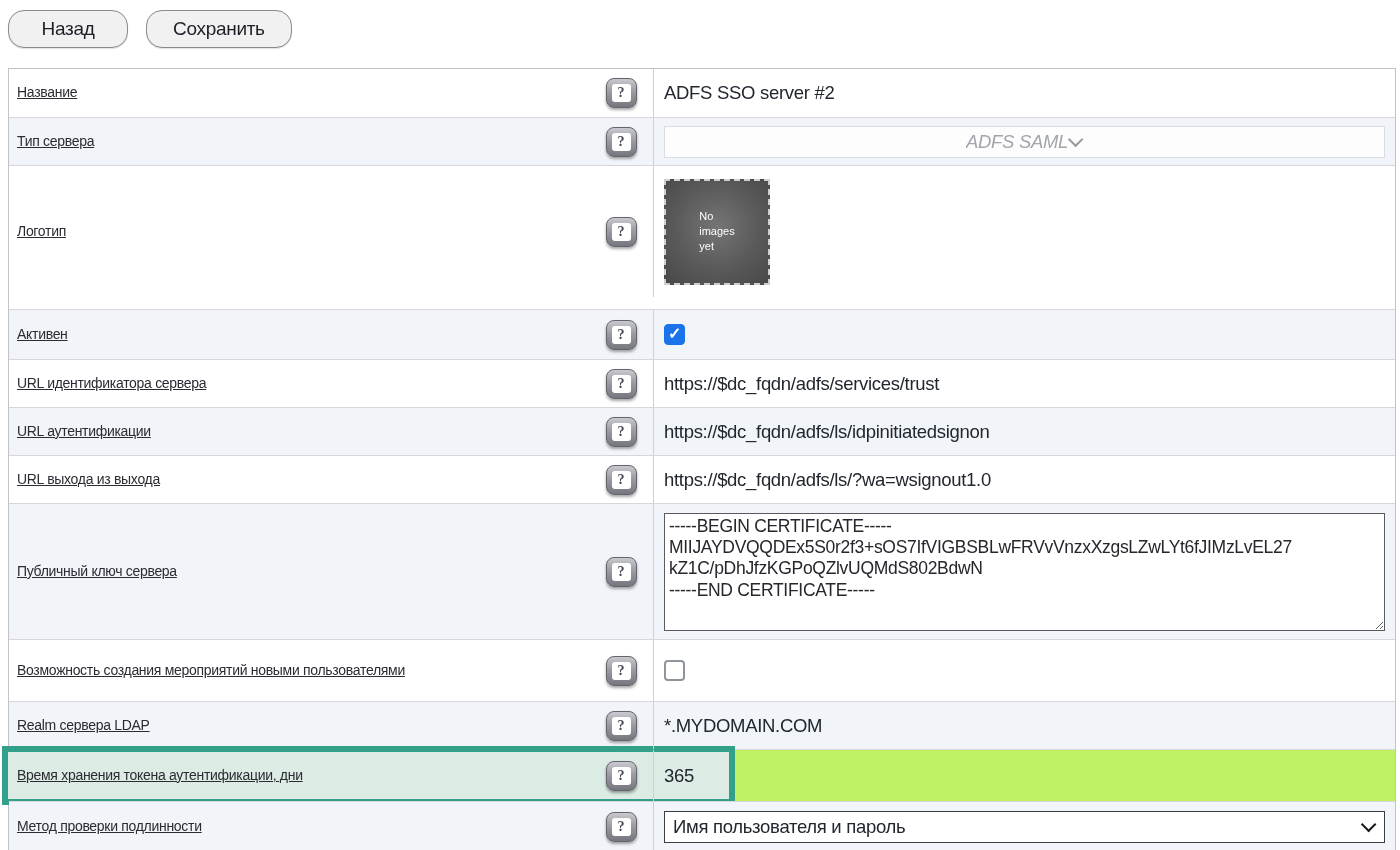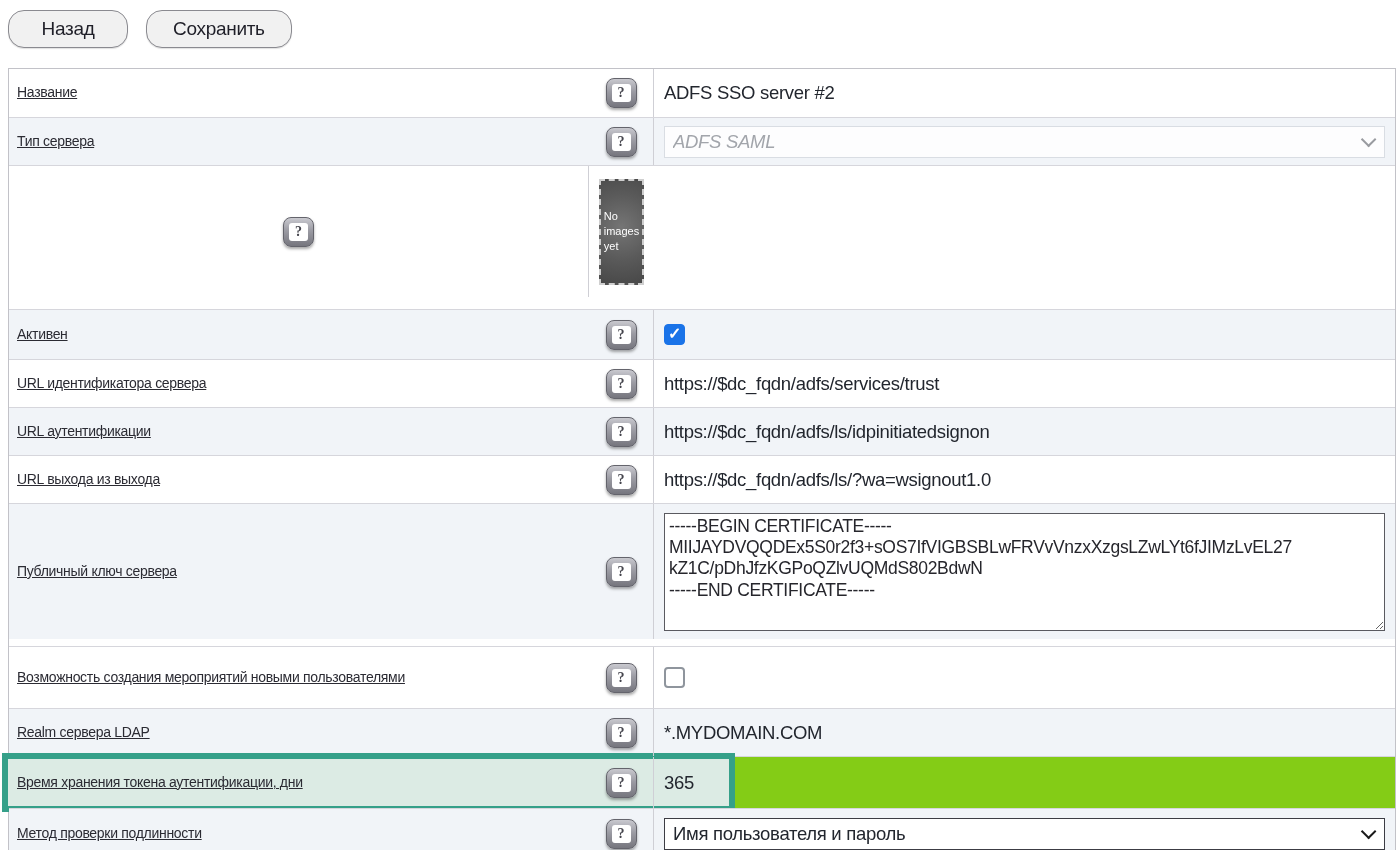--- a/index.html
+++ b/index.html
@@ -95,20 +95,21 @@
     width: 100%;
     background: #ffffff;
     display: flex; align-items: center; justify-content: space-between;
     padding: 0 12px 0 8px;
     cursor: pointer;
   }
   .select-box.disabled {
     border: 1px solid #d9dde3;
     background: #fdfdfe;
     cursor: default;
+    justify-content: center;
   }
   .select-box.disabled .select-text { font-style: italic; color: #a2a5ab; }
   .select-box.enabled { border: 1px solid #3c3c44; }
   .select-text { font-size: 18.5px; white-space: nowrap; overflow: hidden; }
 
   .chevron {
     width: 11px; height: 11px;
     border-right: 2.5px solid #999ba0;
     border-bottom: 2.5px solid #999ba0;
     transform: rotate(45deg) translateY(-3px);
@@ -154,21 +155,21 @@
     letter-spacing: -0.3px;
     color: #26262c;
     line-height: 1.22;
     padding: 2px 4px;
     resize: vertical;
     white-space: pre;
     overflow: auto;
   }
 
   
-  .row.highlighted { background: #84cc16; }
+  .row.highlighted { background: #bef264; }
   .highlight-overlay {
     position: absolute;
     left: -7px; top: -4px;
     width: 733px;
     height: calc(100% + 8px);
     border: 6px solid #35a089;
     background: #dcebe4;
     z-index: 0;
     pointer-events: none;
   }
@@ -204,20 +205,21 @@
     </div>
     <div class="cell value">
       <div class="select-box disabled">
         <span class="select-text">ADFS SAML</span>
         <span class="chevron"></span>
       </div>
     </div>
   </div>
 
   <div class="row" style="min-height:132px;">
+    <div class="cell label">Логотип</div>
     <div class="cell help">
       <button class="help-btn">
           <span class="help-inner">?</span>
         </button>
     </div>
     <div class="cell value">
       <div class="logo-box">No
 images
 yet</div>
     </div>
@@ -281,21 +283,21 @@
         </button>
     </div>
     <div class="cell value">
       <textarea class="cert-area" spellcheck="false" style="">-----BEGIN CERTIFICATE-----
 MIIJAYDVQQDEx5S0r2f3+sOS7IfVIGBSBLwFRVvVnzxXzgsLZwLYt6fJIMzLvEL27
 kZ1C/pDhJfzKGPoQZlvUQMdS802BdwN
 -----END CERTIFICATE-----</textarea>
     </div>
   </div>
 
-  <div class="row" style="min-height:62px;margin-top:7px;">
+  <div class="row" style="min-height:62px;">
     <div class="cell label">Возможность создания мероприятий новыми пользователями</div>
     <div class="cell help">
       <button class="help-btn">
           <span class="help-inner">?</span>
         </button>
     </div>
     <div class="cell value">
       <span class="checkbox unchecked">
           <span class="check-glyph">✓</span>
         </span>

